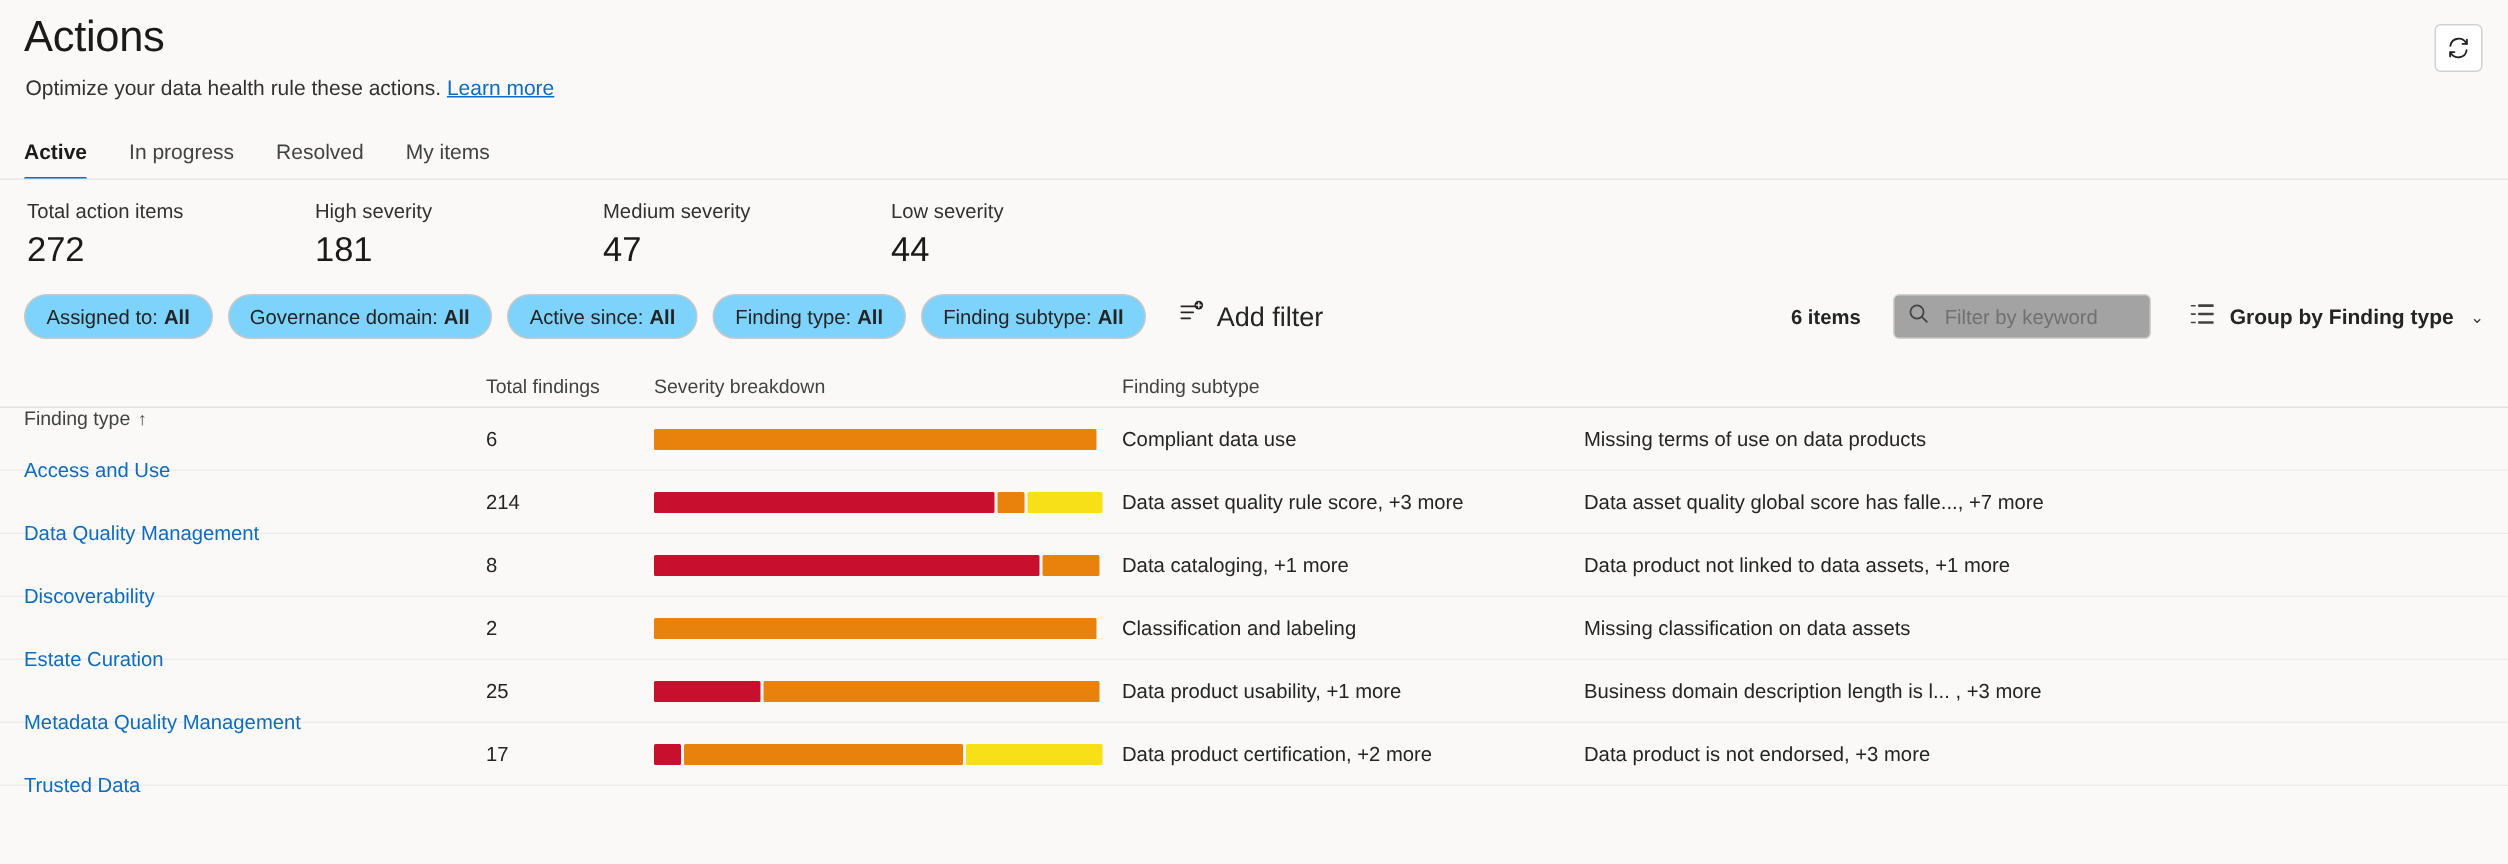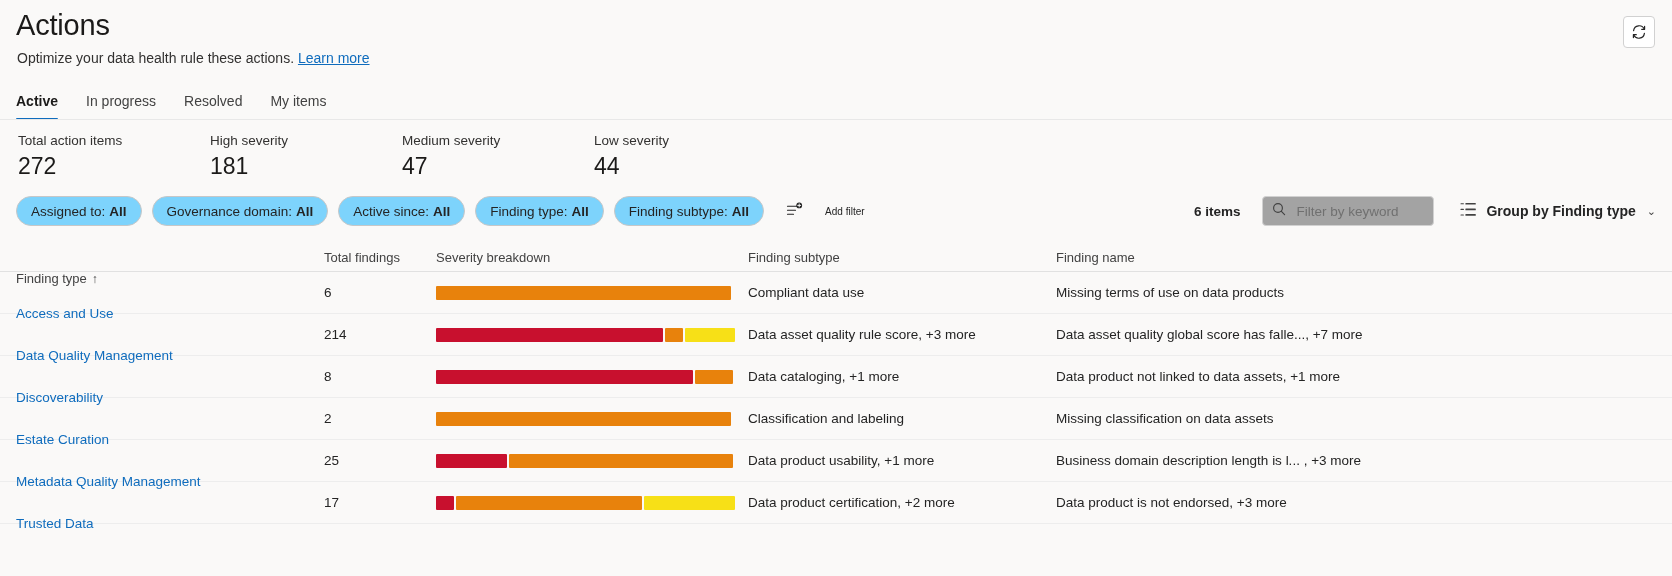--- a/index.html
+++ b/index.html
@@ -69,22 +69,22 @@
 
   
   .filterbar { position: absolute; left: 16px; top: 196px; display: flex; align-items: center; gap: 10px; }
   .pill {
     height: 30px; padding: 0 14px; border: 1px solid #c7c7c7; border-radius: 15px;
     background: #7dd3fc; display: flex; align-items: center;
     font-size: 13.5px; color: #242424; cursor: pointer; white-space: nowrap;
   }
   .pill b { font-weight: 700; margin-left: 4px; }
   .addfilter {
-    display: flex; align-items: center; gap: 22px; margin-left: 12px;
-    font-size: 10px; color: #242424; cursor: pointer; white-space: nowrap;
+    display: flex; align-items: center; gap: 8px; margin-left: 12px;
+    font-size: 18px; color: #242424; cursor: pointer; white-space: nowrap;
   }
 
   .rightbar { position: absolute; right: 16px; top: 196px; display: flex; align-items: center; gap: 0; }
   .itemcount { font-size: 13.5px; font-weight: 700; color: #242424; margin-right: 22px; white-space: nowrap; }
   .searchbox {
     width: 172px; height: 30px; border: 1px solid #d1d1d1; border-radius: 4px;
     background: #a3a3a3; display: flex; align-items: center; padding: 0 9px; gap: 8px;
   }
   .searchbox input {
     border: none; outline: none; background: transparent; font-size: 13.5px;
@@ -245,21 +245,20 @@
   </div>
 
   <div class="table">
     <div class="thead">
       <div class="c-type">
         <span>Finding type</span><span class="sortarrow">↑</span>
       </div>
       <div class="c-total">Total findings</div>
       <div class="c-sev">Severity breakdown</div>
       <div class="c-subtype">Finding subtype</div>
-      <div class="c-name">Finding name</div>
     </div>
     <div class="tbody" id="tbody">
         <div class="row">
           <div class="c-type"><a href="#">Access and Use</a></div>
           <div class="c-total">6</div>
           <div class="c-sev">
             <div class="sevbar">
               <div class="seg" style="background: rgb(232, 130, 12); flex: 0 0 100%;"></div>
             </div>
           </div>

